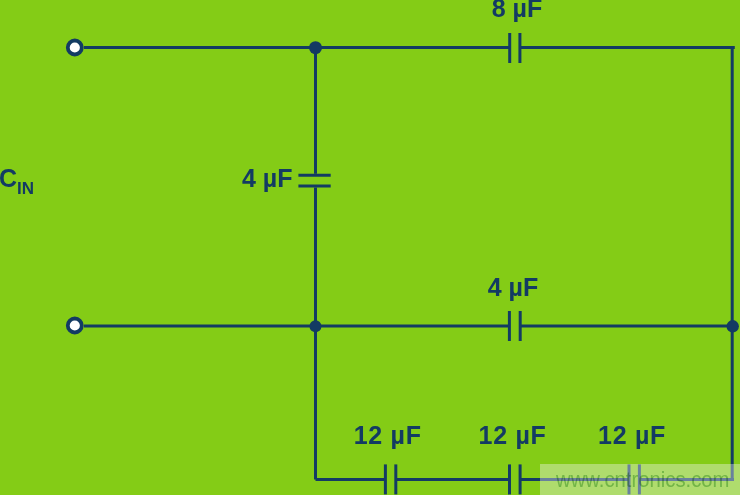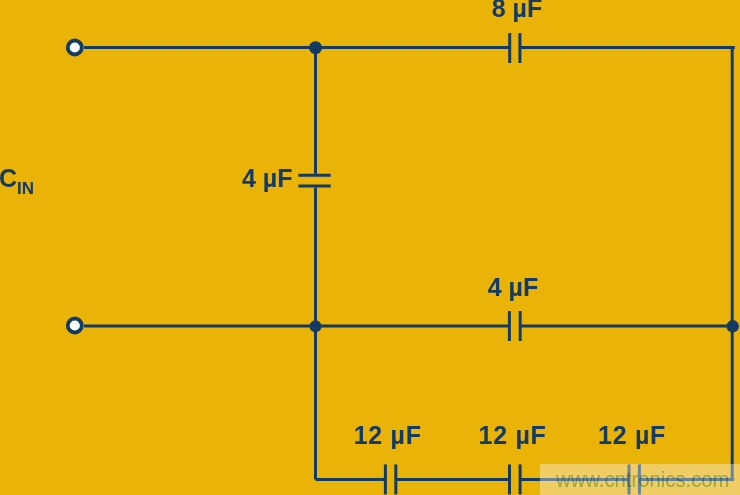--- a/index.html
+++ b/index.html
@@ -1,16 +1,16 @@
 <!DOCTYPE html>
 <html><head>
 <meta charset="utf-8">
 <style>
   html,body{margin:0;padding:0;background:#ffffff;}
-  .wrap{width:740px;height:495px;position:relative;overflow:hidden;background:#eab308;}
+  .wrap{width:740px;height:495px;position:relative;overflow:hidden;background:#84cc16;}
   svg{display:block;}
   text{font-family:"Liberation Sans", sans-serif;}
 </style>
 </head>
 <body>
 <div class="wrap">
 <svg width="740" height="495" viewBox="0 0 740 495">
   <g stroke="#133b63" stroke-width="3" fill="none">
 
     <line x1="84" y1="47.5" x2="509.7" y2="47.5"></line>

